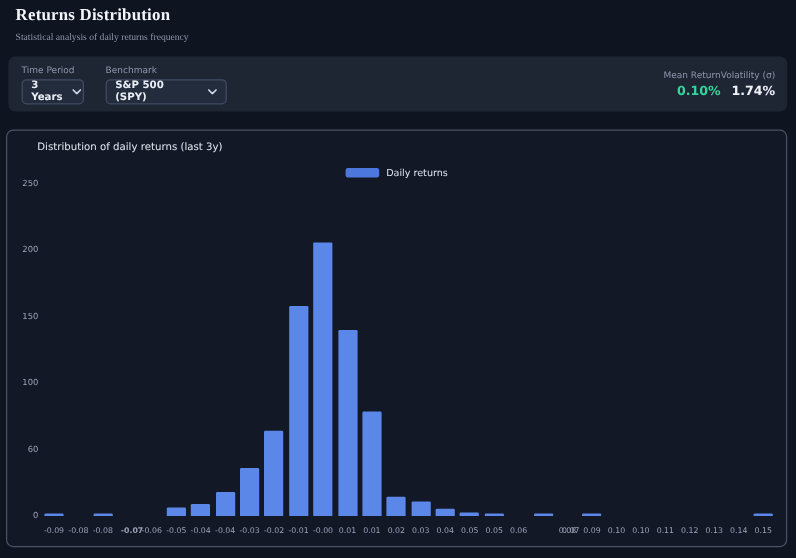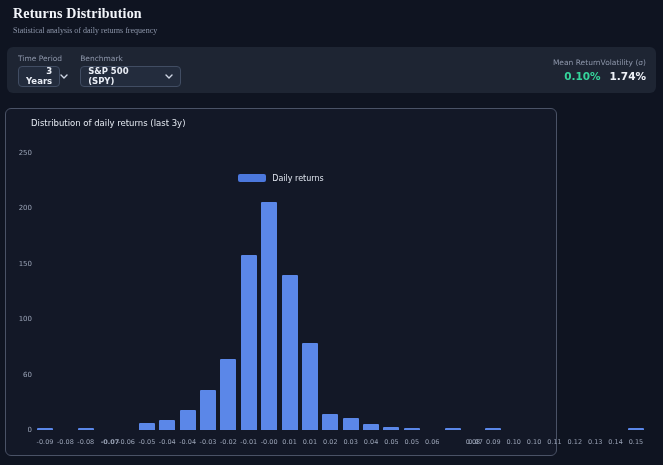--- a/index.html
+++ b/index.html
@@ -24,40 +24,40 @@
   }
   .field{display:flex;flex-direction:column;gap:3px;}
   .field + .field{margin-left:18px;}
   .field-label{font-size:7.5px;color:#8d96aa;}
   .select{
     height:21px;background:#232c3d;border:1px solid #414d63;border-radius:4px;
     display:flex;align-items:center;justify-content:space-between;
     padding:0 7px;box-sizing:border-box;cursor:pointer;
     font-size:8.5px;font-weight:600;color:#e9edf5;gap:8px;
   }
-  .select-tp{width:42px;text-align:right;}
+  .select-tp{width:52px;}
   .select-bm{width:101px;}
   .chev{display:flex;align-items:center;}
   .chev svg{display:block;}
 
   .stats{margin-left:auto;display:flex;}
   .stat{text-align:right;}
   .stat-label{font-size:7.5px;color:#8d96aa;}
   .stat-value{font-size:10.5px;font-weight:700;margin-top:3px;}
 
   
   .panel{
-    position:absolute;top:108px;left:5px;width:552px;height:348px;
+    position:absolute;top:108px;left:5px;width:651px;height:348px;
     background:#131827;border:1px solid #4a5266;border-radius:6px;
     box-sizing:border-box;
   }
   .panel-title{position:absolute;left:25px;top:9px;font-size:8.5px;color:#e3e8f0;}
   .legend{
     position:absolute;top:30px;left:0;right:0;height:10px;
-    display:flex;justify-content:center;align-items:center;gap:6px;margin-top:34px;
+    display:flex;justify-content:center;align-items:center;gap:6px;
   }
   .legend-swatch{width:28px;height:8px;border-radius:2px;}
   .legend-label{font-size:8px;color:#dfe4ee;}
 
   .plot{position:absolute;inset:0;}
   .ytick{
     position:absolute;left:0;width:26px;text-align:right;
     font-size:7px;color:#99a2b5;line-height:8px;
   }
   .bar{position:absolute;border-radius:1px 1px 0 0;}

